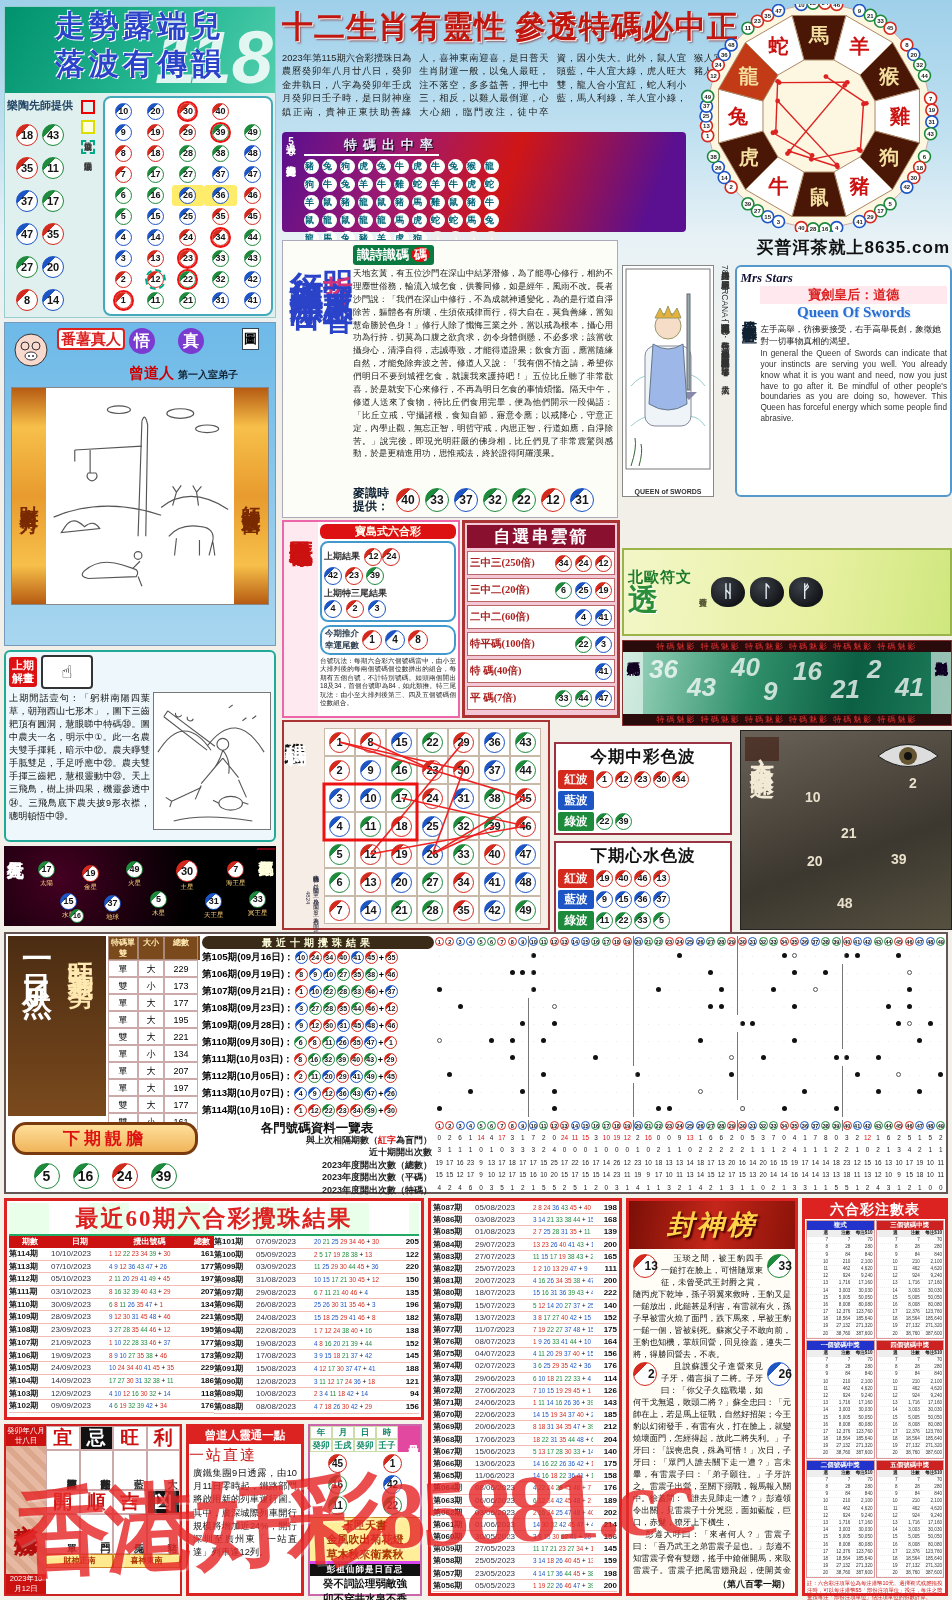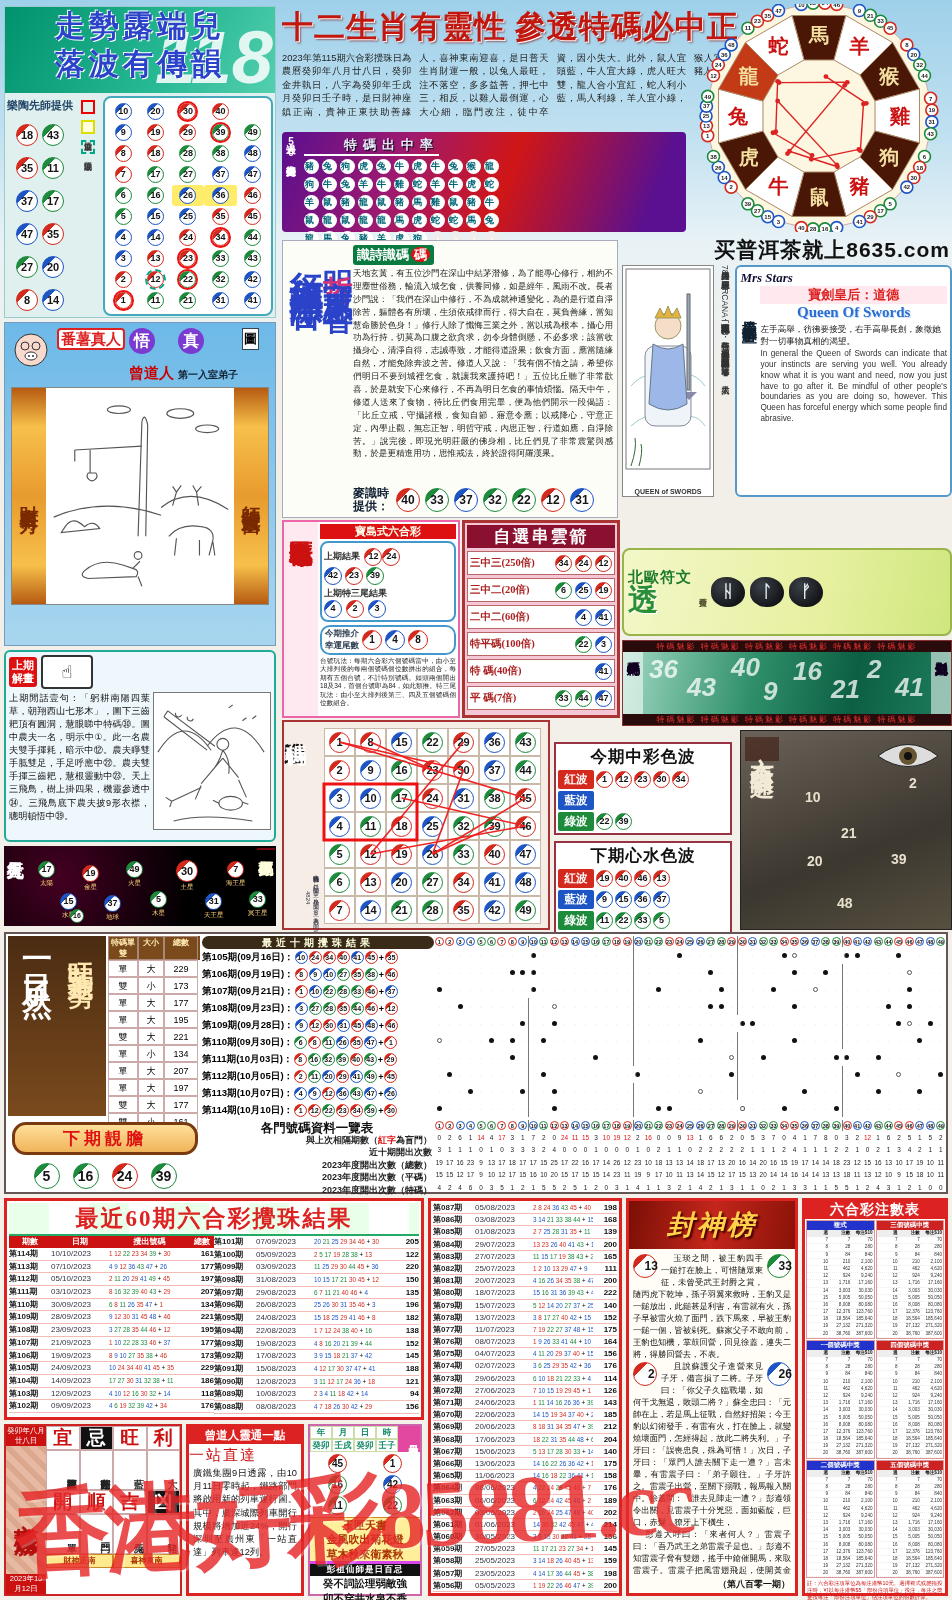--- a/index.html
+++ b/index.html
@@ -69,21 +69,21 @@
 #article .cols{column-count:3;column-gap:8px;font-size:9.3px;line-height:1.45;color:#222;margin-top:4px;height:76px;text-align:justify;}
 #ratebox{position:relative;margin-top:4px;height:100px;background:linear-gradient(110deg,#5a0f8f,#a01a6e 30%,#d01616 55%,#5a1090 90%);border-radius:4px;padding:3px 4px 3px 22px;}
 #ratetitle{font-size:13px;font-weight:bold;color:#eaeaff;text-shadow:1px 1px 1px #000;border-bottom:2px solid #fff;display:inline-block;padding-left:40px;letter-spacing:6px;}
 #rateside{position:absolute;left:3px;top:4px;font-size:10px;color:#fff;font-weight:bold;line-height:1.05;}
 .raterow{display:flex;gap:3px;margin-top:3px;}
 .ztok{width:15px;height:15px;border-radius:50%;background:#fff;color:#067;font-size:9px;font-weight:bold;display:flex;align-items:center;justify-content:center;}
 .ztok:after{content:"›";color:#ffe;margin-left:1px;}
 .ztok.empty{background:#eee;}
 
 #wheel{left:690px;top:4px;width:258px;height:230px;}
-#ad1{left:620px;top:236px;width:330px;text-align:right;font-size:21px;font-weight:bold;color:#111;letter-spacing:1px;}
+#ad1{left:620px;top:236px;width:330px;text-align:right;font-size:17px;font-weight:bold;color:#111;letter-spacing:1px;}
 
 #monk{left:282px;top:240px;width:336px;height:278px;background:#fdfdf8;border:1px solid #aab;display:flex;padding:4px;}
 #monk .heads{display:flex;flex-direction:row-reverse;}
 .headline{writing-mode:vertical-rl;text-orientation:upright;font-weight:bold;font-family:"Liberation Serif",serif;line-height:1;}
 #h1a{font-size:30px;color:#2b43c9;letter-spacing:6px;}
 #h1a b{color:#d3317a;}
 #h1b{font-size:34px;color:#2b43c9;letter-spacing:4px;margin-left:2px;}
 #monk .right{flex:1;display:flex;flex-direction:column;}
 #badge{align-self:flex-start;background:#0a7a40;color:#fff;font-weight:bold;font-size:13px;padding:1px 4px;border-radius:3px;}
 #badge i{font-style:normal;background:#d11;border-radius:50%;padding:0 3px;margin-left:2px;}
@@ -100,21 +100,21 @@
 #sidetext{writing-mode:vertical-rl;font-size:8.4px;line-height:1.6;color:#333;height:228px;}
 #qos{flex:1;border:2px solid #59c;border-radius:6px;background:#fff;padding:3px;position:relative;}
 #mrs{font-family:"Liberation Serif",serif;font-style:italic;font-weight:bold;font-size:13px;color:#113;}
 #qos .t1{text-align:center;font-size:13px;font-weight:bold;color:#d22;background:#ffe9ee;}
 #qos .t2{text-align:center;font-size:15px;font-weight:bold;color:#2a6fd0;text-shadow:1px 1px 0 #cfe0ff;font-family:"Liberation Serif",serif;}
 #qos .cn{font-size:8.6px;color:#222;margin-top:2px;line-height:1.4;}
 #qos .en{font-size:8.2px;color:#333;line-height:1.32;margin-top:2px;text-align:justify;}
 #qosv{position:absolute;left:2px;top:40px;writing-mode:vertical-rl;text-orientation:upright;font-size:15px;font-weight:bold;color:#123;letter-spacing:2px;}
 #qos .inner{margin-left:20px;}
 
-#runes{left:622px;top:548px;width:330px;height:88px;background:linear-gradient(100deg,#f3f7c9,#e7f0a0 60%,#cfe77e);border:2px solid #9ab34a;border-radius:8px;display:flex;align-items:center;padding:4px;gap:4px;}
+#runes{left:622px;top:548px;width:330px;height:88px;background:linear-gradient(100deg,#f3f7c9,#e7f0a0 60%,#cfe77e);border:2px solid #9ab34a;border-radius:0;display:flex;align-items:center;padding:4px;gap:4px;}
 #runetitle{width:64px;font-weight:bold;color:#1c7a2d;font-family:"Liberation Serif",serif;line-height:1;}
 #runetitle .a{font-size:15px;letter-spacing:1px;}
 #runetitle .b{font-size:30px;color:#2b8f3a;text-shadow:1px 1px 0 #fff;}
 #runetext{flex:1;font-size:8.2px;line-height:1.35;color:#223;text-align:justify;}
 #runeside{writing-mode:vertical-rl;font-size:8px;color:#553;}
 .stone{width:34px;height:30px;background:radial-gradient(circle at 35% 30%,#3c4148,#14161a 70%);border-radius:45% 55% 50% 50%;display:flex;align-items:center;justify-content:center;color:#dfe8ee;font-size:17px;font-weight:bold;}
 
 #phantom{left:622px;top:640px;width:330px;height:86px;border:1px solid #833;display:flex;flex-direction:column;}
 .phstrip{background:#2a0b0b;color:#e33;font-size:8px;letter-spacing:2px;text-align:center;white-space:nowrap;overflow:hidden;}
 #phmain{flex:1;position:relative;background:linear-gradient(100deg,#9fd8c2,#2f8f6a 40%,#0c5f43 70%,#1d7d5b);display:flex;}
@@ -846,21 +846,21 @@
           <div class="ghost" style="left: 252px; top: 20px;">41</div>
         </div>
       <div class="phside">魅影幻似真</div>
     </div>
     <div class="phstrip">特碼魅影 特碼魅影 特碼魅影 特碼魅影 特碼魅影 特碼魅影</div>
   </div>
 
   <div class="panel" id="taiwan" style="left:282px;top:520px;width:178px;height:198px;background:#fff;border:2px solid #e6a;display:flex;">
     <div class="vt" style="font-size:24px;font-weight:bold;color:#c11;font-family:'Liberation Serif',serif;background:#ffe9f0;padding:0 1px;">老鳳台號專區</div>
     <div style="flex:1;padding:2px;">
-      <div style="background:#d11;color:#ffe;font-size:11px;font-weight:bold;text-align:center;border-radius:0;">寶島式六合彩</div>
+      <div style="background:#d11;color:#ffe;font-size:11px;font-weight:bold;text-align:center;border-radius:6px;">寶島式六合彩</div>
       <div style="border:2px solid #49c;border-radius:8px;margin-top:2px;padding:2px;">
         <span style="font-size:9px;font-weight:bold;color:#333;">上期結果</span>
         <span id="tw-r1"><span class="ball" style="height: 18px; width: 18px; font-size: 9px; background: linear-gradient(135deg, rgb(212, 42, 30) 30%, rgb(254, 254, 254) 31%); border: 1px solid rgb(212, 42, 30);">12</span><span class="ball" style="height: 18px; width: 18px; font-size: 9px; background: linear-gradient(135deg, rgb(212, 42, 30) 30%, rgb(254, 254, 254) 31%); border: 1px solid rgb(212, 42, 30);">24</span></span>
         <div id="tw-r2" style="display:flex;gap:3px;margin-top:1px;">
             <span class="ball" style="height: 18px; width: 18px; font-size: 9px; background: linear-gradient(135deg, rgb(29, 85, 196) 30%, rgb(254, 254, 254) 31%); border: 1px solid rgb(29, 85, 196);">42</span>
             <span class="ball" style="height: 18px; width: 18px; font-size: 9px; background: linear-gradient(135deg, rgb(212, 42, 30) 30%, rgb(254, 254, 254) 31%); border: 1px solid rgb(212, 42, 30);">23</span>
             <span class="ball" style="height: 18px; width: 18px; font-size: 9px; background: linear-gradient(135deg, rgb(29, 138, 60) 30%, rgb(254, 254, 254) 31%); border: 1px solid rgb(29, 138, 60);">39</span>
           </div>
         <div style="font-size:9px;font-weight:bold;color:#333;margin-top:2px;">上期特三尾結果</div>
         <div id="tw-tails" style="display:flex;gap:4px;">

